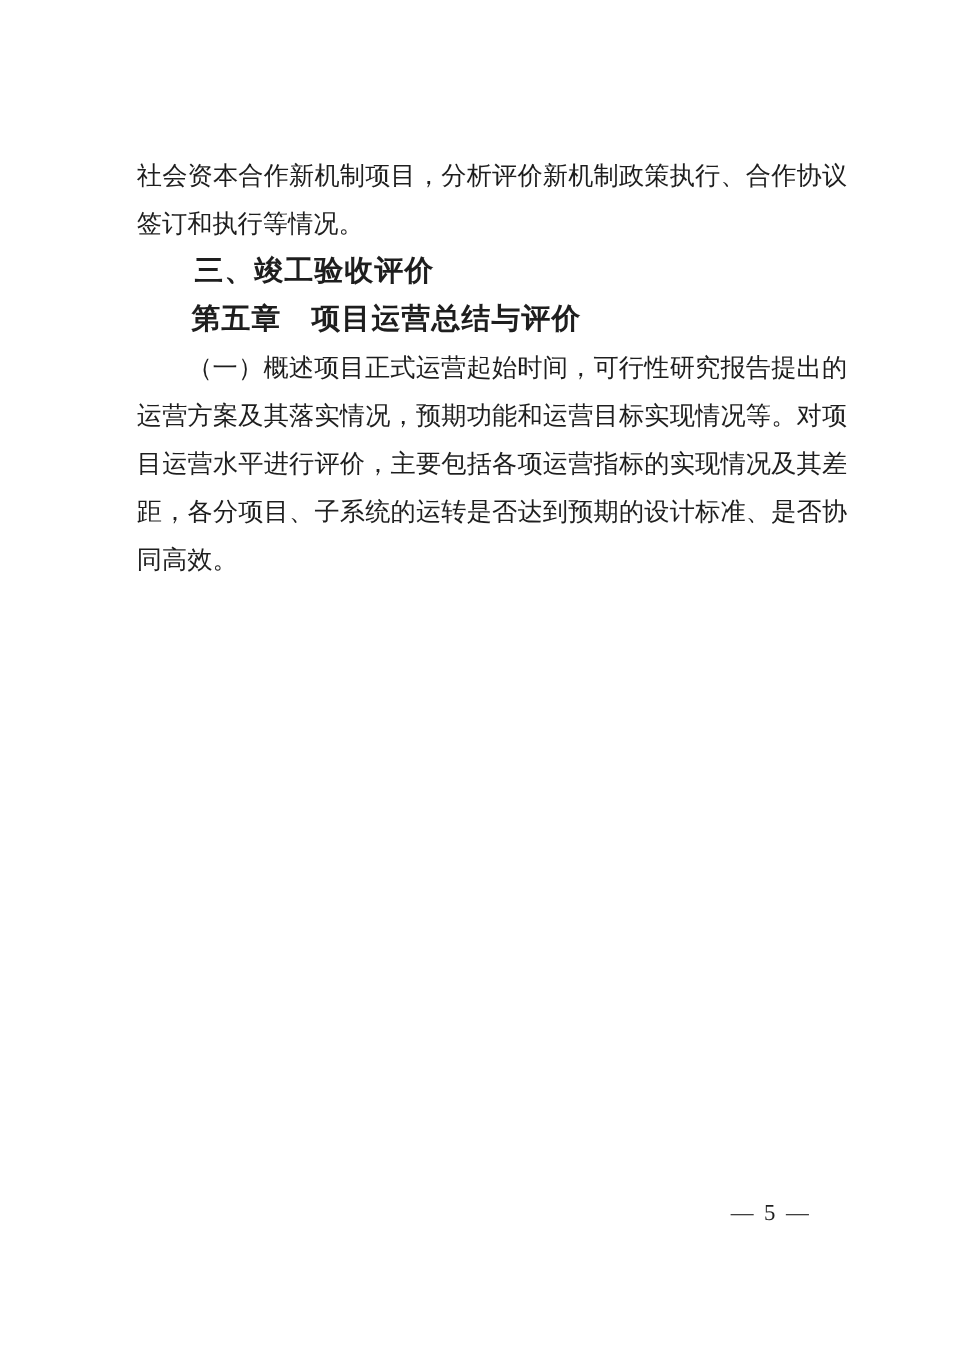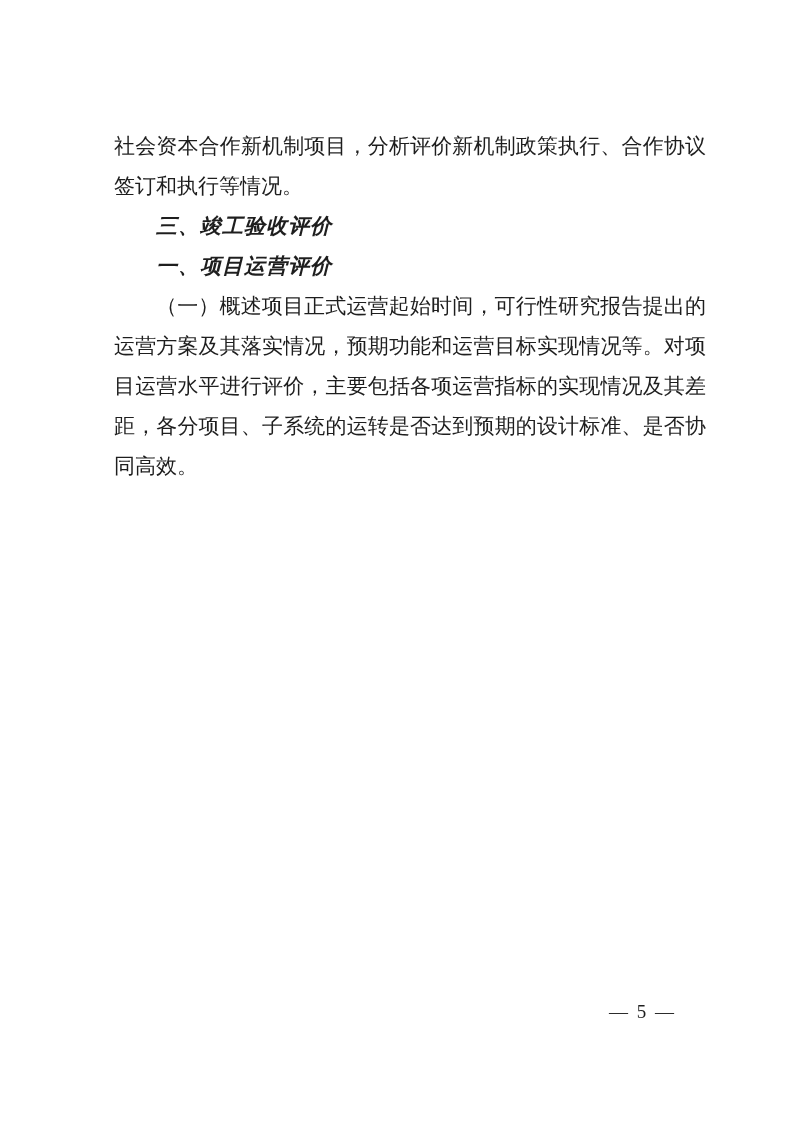--- a/index.html
+++ b/index.html
@@ -33,26 +33,25 @@
     text-align: justify;
     text-justify: inter-ideograph;
     text-indent: 2em;
     font-family: "Liberation Serif", "DejaVu Serif", serif;
     font-weight: 400;
   }
   p.body.continued {
     text-indent: 0;
   }
   h3.sub-heading {
-    font-size: 21px;
+    font-size: 24px;
     text-indent: 2em;
     font-family: "Liberation Serif", "DejaVu Serif", serif;
     font-weight: 600;
     letter-spacing: 1px;
-    font-style: italic;
   }
   h2.chapter-heading {
     font-size: 24px;
     text-indent: 1.9em;
     font-family: "Liberation Sans", "DejaVu Sans", sans-serif;
     font-weight: 700;
     letter-spacing: 1px;
   }
   .page-number {
     position: absolute;
@@ -72,22 +71,22 @@
   <main class="content">
 
     <p class="body continued">社会资本合作新机制项目，分析评价新机制政策执行、合作协议签订和执行等情况。</p>
 
 
     <h3 class="sub-heading">三、竣工验收评价</h3>
 
 
 
 
+    <h2 class="chapter-heading">第五章　项目运营总结与评价</h2>
 
-    <h3 class="sub-heading">一、项目运营评价</h3>
 
     <p class="body">（一）概述项目正式运营起始时间，可行性研究报告提出的运营方案及其落实情况，预期功能和运营目标实现情况等。对项目运营水平进行评价，主要包括各项运营指标的实现情况及其差距，各分项目、子系统的运转是否达到预期的设计标准、是否协同高效。</p>
 
 
   </main>
 
   <div class="page-number">— 5 —</div>
 </div>
 
 </body></html>

